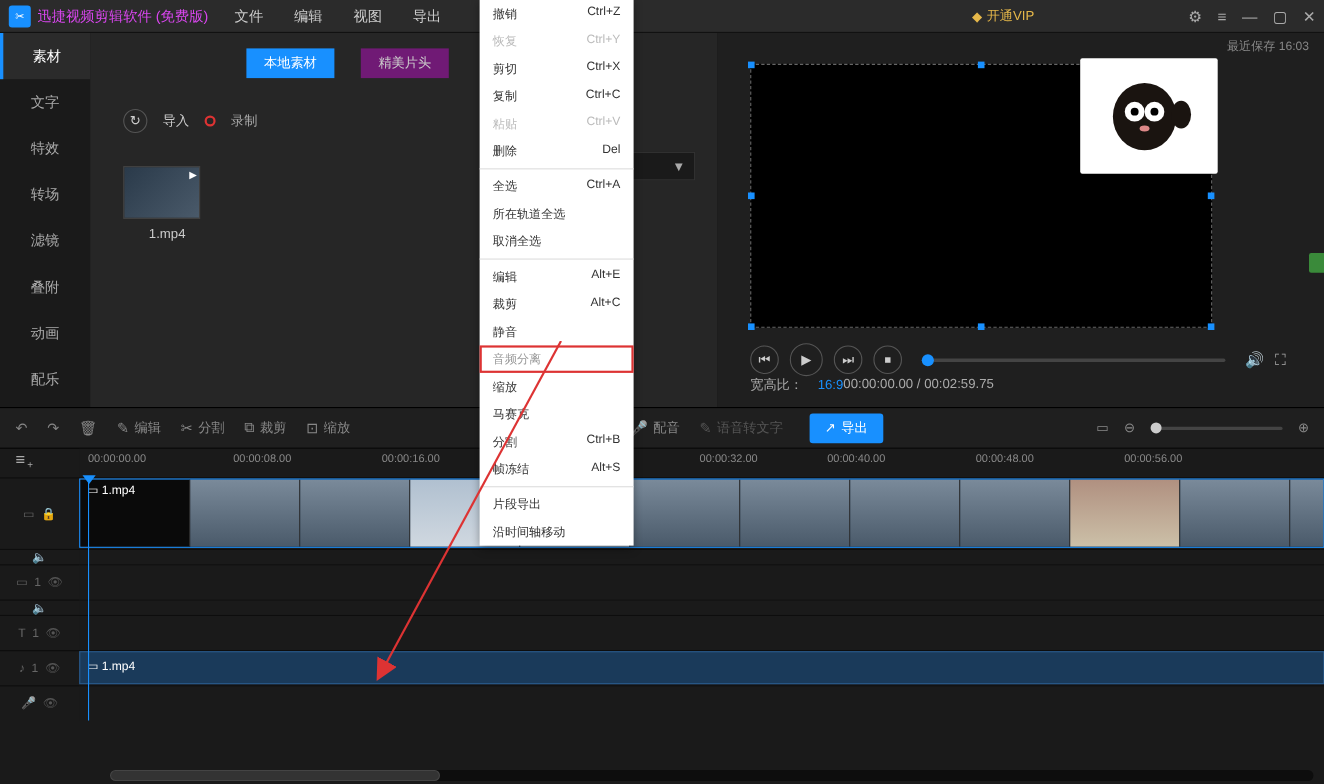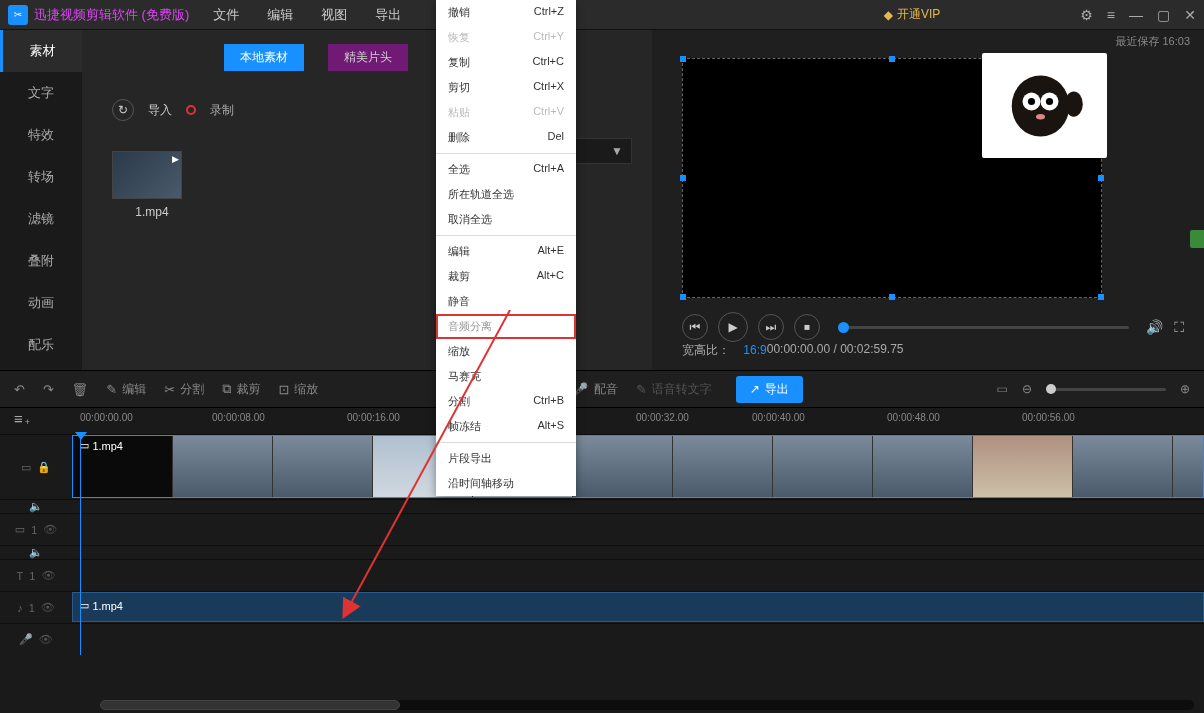--- a/index.html
+++ b/index.html
@@ -29,21 +29,21 @@
 .importbar { display:flex; align-items:center; gap:14px; margin-top:28px; margin-left:18px;}
 .btn-refresh { width:22px;height:22px;border:1px solid #555;border-radius:50%;display:flex;align-items:center;justify-content:center;color:#ccc;}
 .import-txt { color:#ccc; }
 .rec-dot { width:10px;height:10px;border-radius:50%;border:2px solid #d33; display:inline-block;}
 .rec-txt{color:#aaa;}
 .thumb-wrap { margin-top:30px; margin-left:18px; width:80px; }
 .thumb { width:70px; height:48px; background:linear-gradient(135deg,#2a3a4a,#4a5a6a); border:1px solid #444; position:relative;}
 .thumb .play-ic{position:absolute;top:2px;right:2px;color:#fff;font-size:9px;}
 .thumb-name { text-align:center; color:#ccc; margin-top:6px; font-size:12px;}
 
-.preview-panel { flex:1; background:#1f1f1f; padding:10px 20px 6px 30px; position:relative;}
+.preview-panel { flex:1; background:#1f1f1f; padding:10px 35px 6px 30px; position:relative;}
 .last-save { position:absolute; top:4px; right:14px; color:#888; font-size:11px;}
 .preview-box { width:420px; height:240px; border:1px dashed #666; margin-top:18px; position:relative; background:#000;}
 .preview-box .handle{position:absolute;width:6px;height:6px;background:#1890ff;}
 .h-tl{top:-3px;left:-3px}.h-tr{top:-3px;right:-3px}.h-bl{bottom:-3px;left:-3px}.h-br{bottom:-3px;right:-3px}
 .h-tm{top:-3px;left:50%;margin-left:-3px}.h-bm{bottom:-3px;left:50%;margin-left:-3px}
 .h-ml{left:-3px;top:50%;margin-top:-3px}.h-mr{right:-3px;top:50%;margin-top:-3px}
 .cartoon { position:absolute; top:-6px; right:-6px; width:125px; height:105px; background:#fff; border-radius:2px; display:flex;align-items:center;justify-content:center;}
 .cartoon svg{width:100px;height:90px;}
 .play-row { display:flex; align-items:center; gap:10px; margin-top:14px;}
 .circ-btn{width:26px;height:26px;border:1px solid #555;border-radius:50%;display:flex;align-items:center;justify-content:center;color:#ccc;cursor:pointer;}
@@ -236,26 +236,26 @@
 <div class="ctx-menu">
   <div class="ctx-row">
       <span>撤销</span>
       <span>Ctrl+Z</span>
     </div>
   <div class="ctx-row disabled">
       <span>恢复</span>
       <span>Ctrl+Y</span>
     </div>
   <div class="ctx-row">
+      <span>剪切</span>
+      <span>Ctrl+X</span>
+    </div>
+  <div class="ctx-row">
       <span>复制</span>
       <span>Ctrl+C</span>
-    </div>
-  <div class="ctx-row">
-      <span>剪切</span>
-      <span>Ctrl+X</span>
     </div>
   <div class="ctx-row disabled">
       <span>粘贴</span>
       <span>Ctrl+V</span>
     </div>
   <div class="ctx-row">
       <span>删除</span>
       <span>Del</span>
     </div>
   <div class="ctx-sep"></div>

